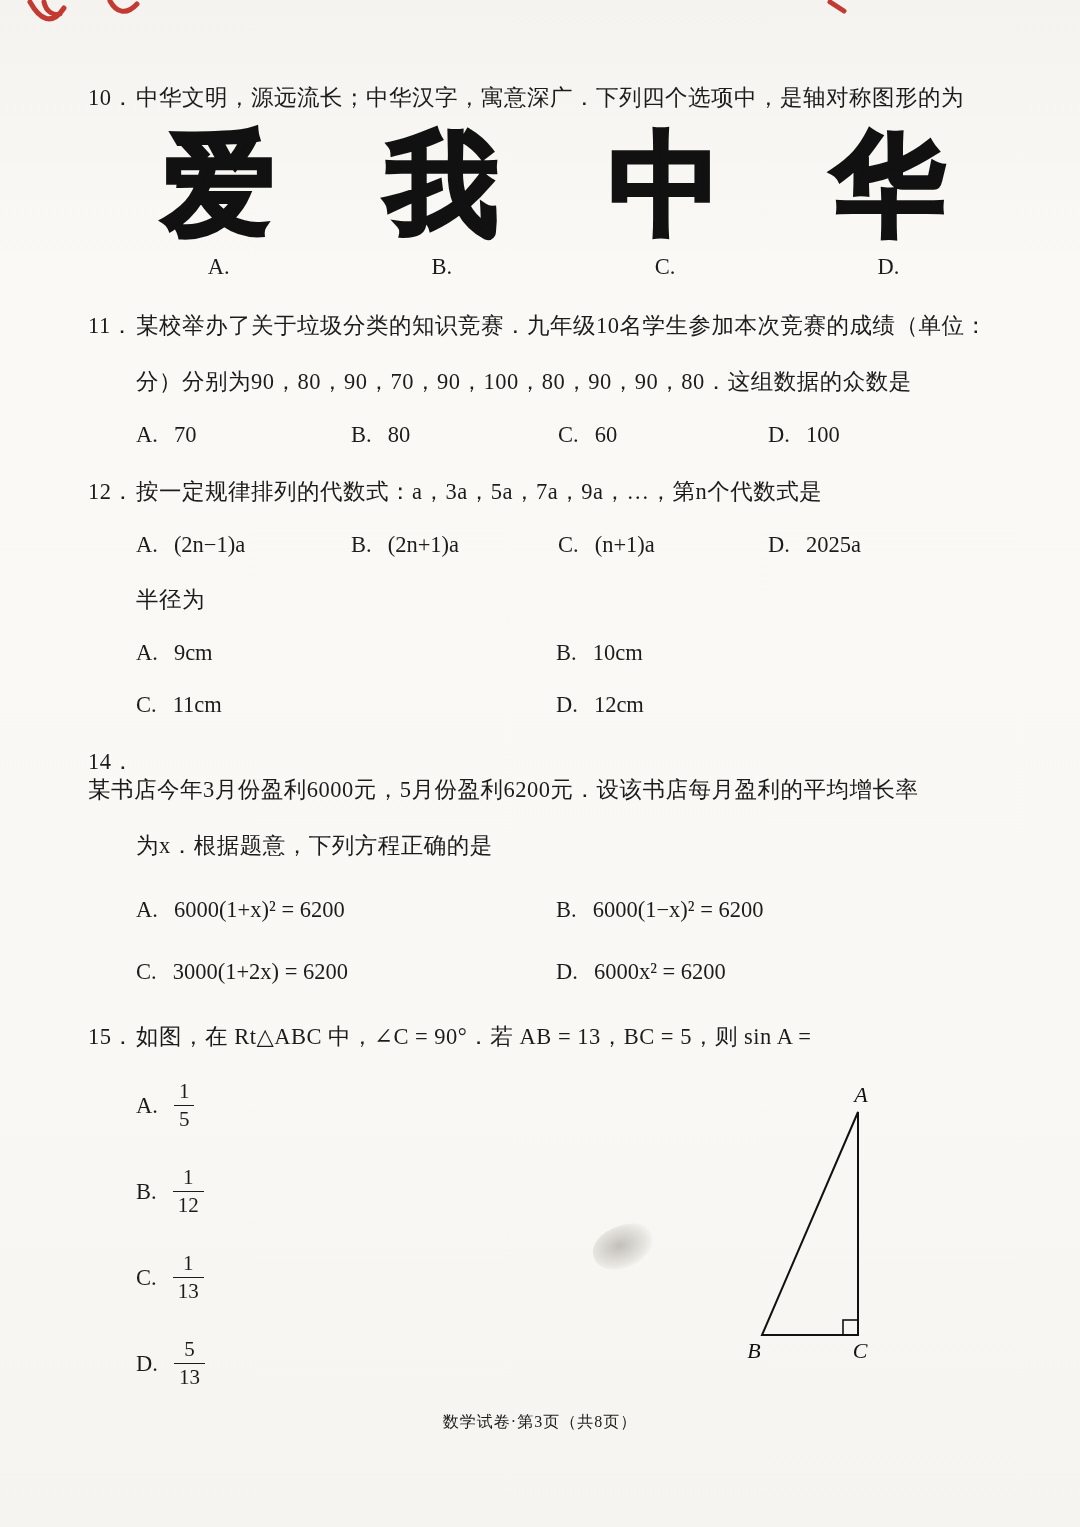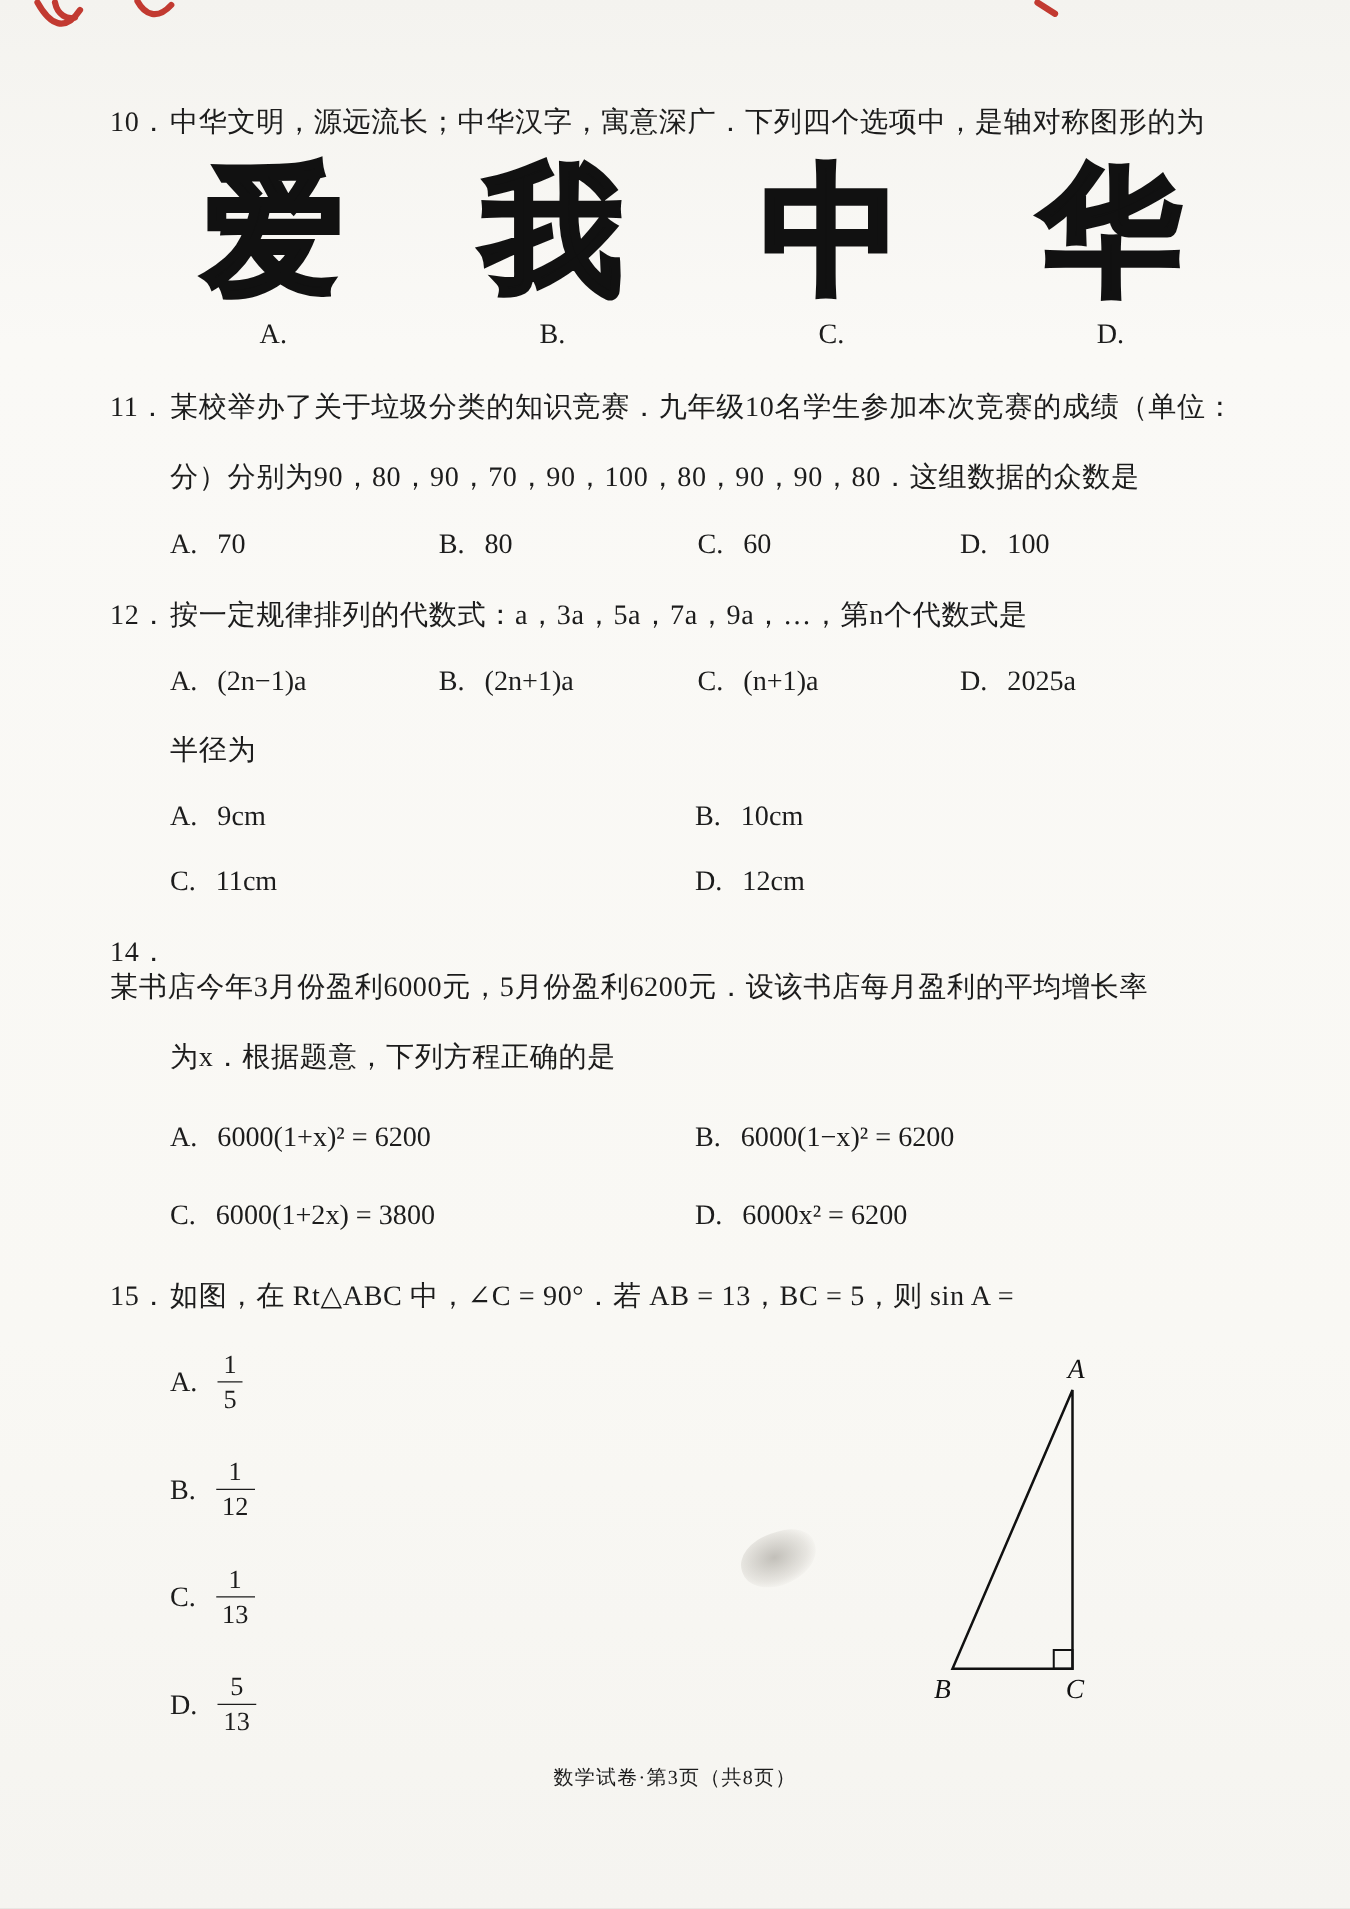--- a/index.html
+++ b/index.html
@@ -196,21 +196,21 @@
           <span>6000(1+x)² = 6200</span>
         </span>
       <span class="opt">
           <span class="opt-label">B.</span>
           <span>6000(1−x)² = 6200</span>
         </span>
     </div>
     <div class="opt-row w2 mt-q14o">
       <span class="opt">
           <span class="opt-label">C.</span>
-          <span>6000(1+2x) = 3800</span>
+          <span>3000(1+2x) = 6200</span>
         </span>
       <span class="opt">
           <span class="opt-label">D.</span>
           <span>6000x² = 6200</span>
         </span>
     </div>
   </section>
 
   <section>
     <div class="q qline mt-q15">

